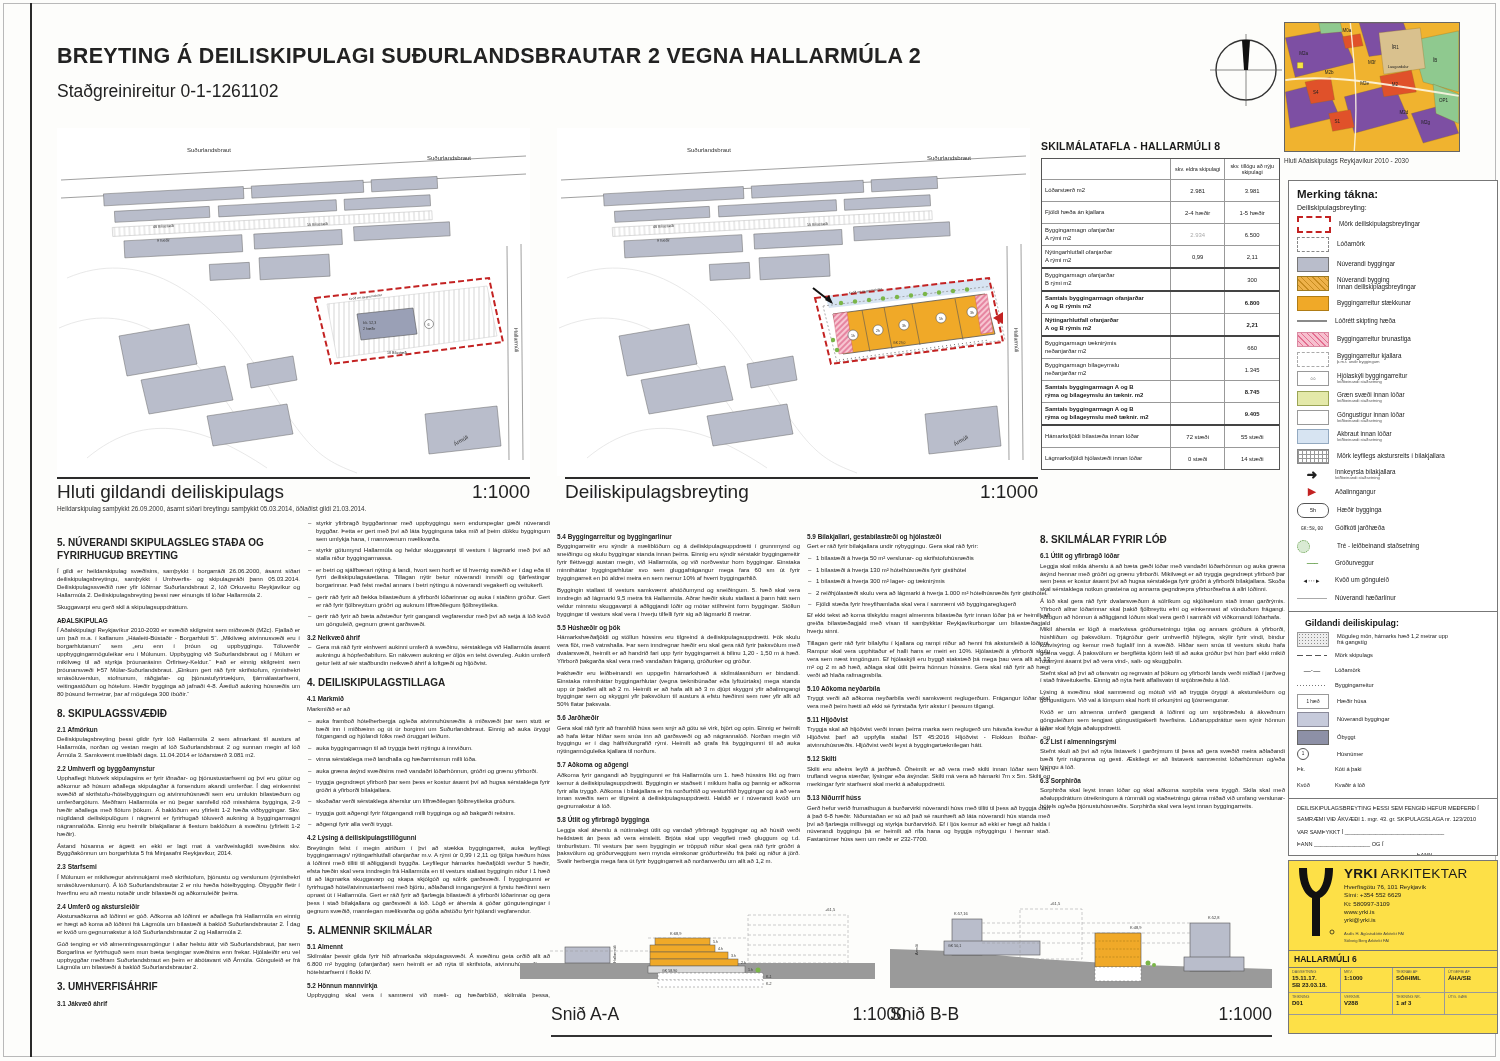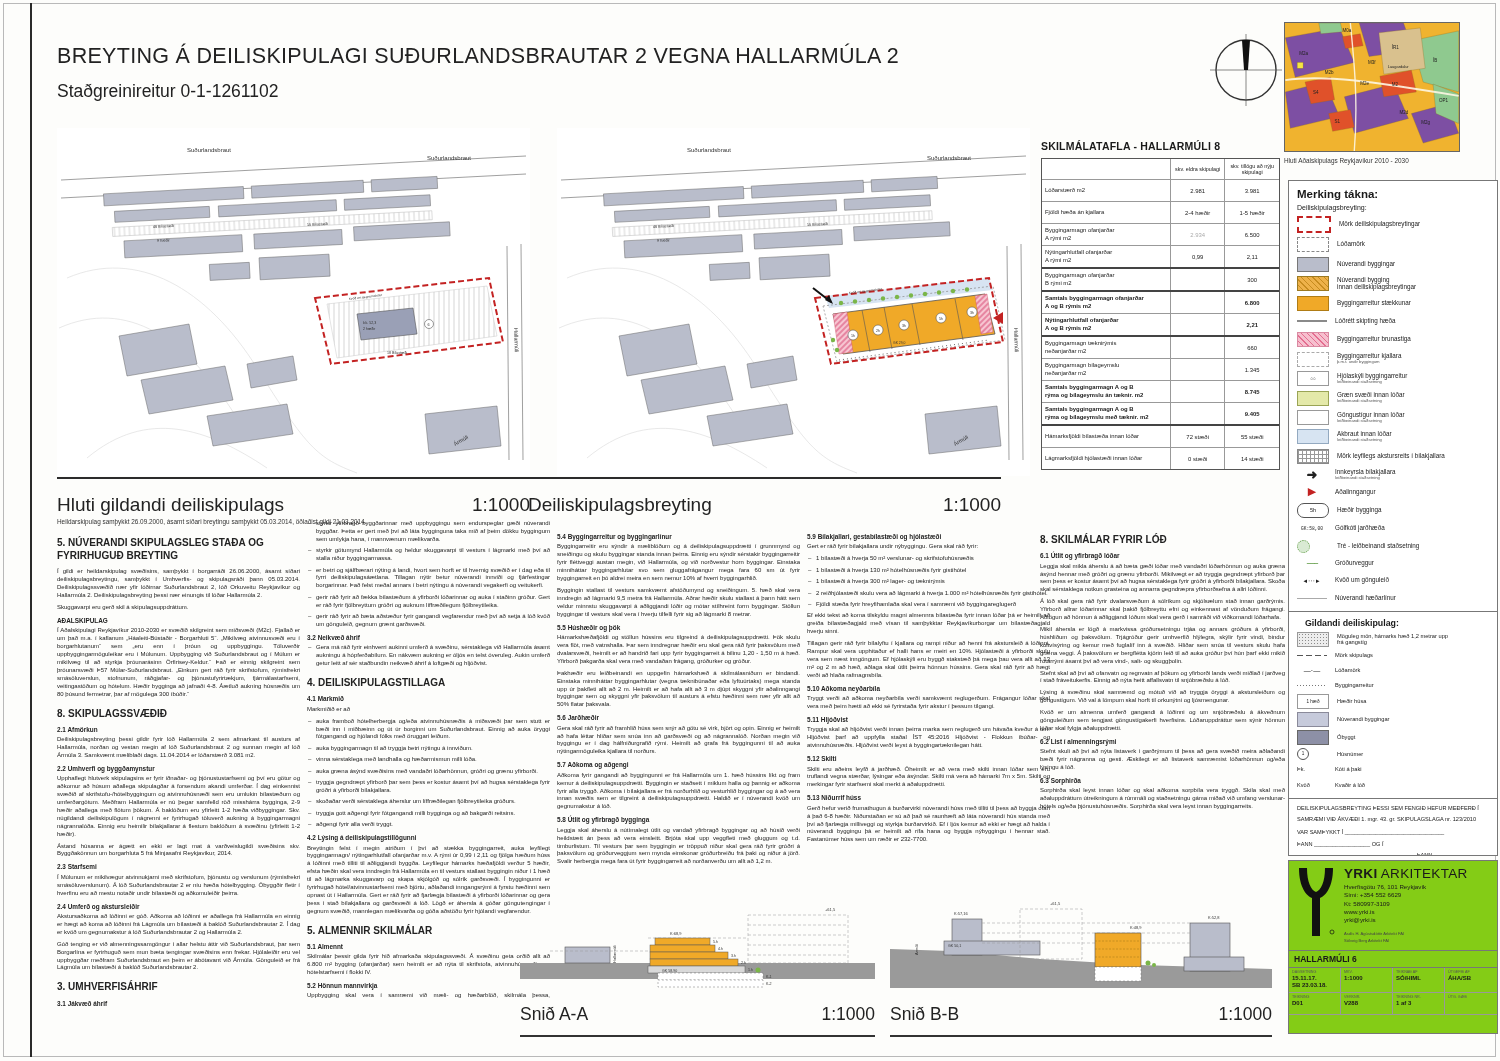--- a/index.html
+++ b/index.html
@@ -2,33 +2,33 @@
 <html><head>
 <meta charset="utf-8">
 <style>
   html,body{margin:0;padding:0}
   body{width:1500px;height:1061px;position:relative;background:#fdfdfb;
        font-family:"Liberation Sans",sans-serif;color:#1a1a1a;overflow:hidden}
   .abs{position:absolute;box-sizing:border-box}
   .frame{left:3px;top:3px;width:1493px;height:1054px;border:1px solid #b9b9b9}
   .leftline{left:30px;top:3px;width:2px;height:1054px;background:#2a2a2a}
 
-  .title{left:57px;top:44px;font-size:21.5px;font-weight:normal;letter-spacing:.3px;color:#222}
+  .title{left:57px;top:44px;font-size:21.5px;font-weight:bold;letter-spacing:.3px;color:#222}
   .subtitle{left:57px;top:81px;font-size:17.5px;color:#222}
 
   
   .compass{left:1206px;top:30px}
 
   
   .minimap{left:1284px;top:22px;width:176px;height:130px;border:1px solid #666;background:#f0b32f}
   .minimap-cap{left:1284px;top:157px;width:200px;font-size:6.4px;color:#333}
 
   
   .mapbox{width:473px;height:348px;background:#fff}
-  .map-caption{border-top:2px solid #2b2b2b;padding-top:15px}
+  .map-caption{border-top:2px solid #2b2b2b;padding-top:2px}
   .mc-row{display:flex;justify-content:space-between;align-items:baseline}
   .mc-title{font-size:19px;color:#222}
   .mc-scale{font-size:19px;color:#222}
   .mc-sub{font-size:6.4px;margin-top:2px;color:#333}
 
   
   .tbl-title{left:1041px;top:140px;font-size:10.5px;font-weight:bold;letter-spacing:.2px}
   .tbl{left:1041px;top:158px;width:239px;border:1px solid #555;font-size:5.9px;background:#fff}
   .trow{display:flex;border-top:1px solid #999;min-height:21px;align-items:stretch}
   .trow.head{border-top:none;min-height:20px}
@@ -85,21 +85,21 @@
   .gd-title{font-size:8.8px;margin:2px 8px 4px}
   .gd .lg-item{margin-bottom:3px;min-height:11px}
   .gd .lab{font-size:5.7px}
 
   
   .approval{font-size:5.6px;line-height:1.5}
   .approval .intro{line-height:1.3;margin-bottom:4px}
   .approval .blank{line-height:2.05}
 
   
-  .firmbox{left:1288px;top:860px;width:210px;height:174px;border:1px solid #777;background:#84cc16;overflow:hidden}
+  .firmbox{left:1288px;top:860px;width:210px;height:174px;border:1px solid #777;background:#fde047;overflow:hidden}
   .firmtop{display:flex;padding:5px 6px 2px 6px}
   .logo{flex:none;margin-right:7px}
   .firm-name{font-size:13.5px;letter-spacing:.3px;white-space:nowrap}
   .firm-name b{font-weight:bold}
   .firm-lines{font-size:6.2px;line-height:1.35;margin-top:2px}
   .firm-staff{font-size:4.1px;color:#444;margin-top:5px;line-height:1.8}
   .tb-proj{font-size:8.5px;font-weight:bold;border-top:1px solid #777;border-bottom:1px solid #777;
            padding:3px 5px;margin-top:3px}
   .tb-grid{display:flex;flex-wrap:wrap}
   .tb-cell{width:25%;box-sizing:border-box;border-right:1px solid #999;border-bottom:1px solid #999;
@@ -327,21 +327,21 @@
     <text x="336" y="216" font-size="3.4">GK 29,0</text>
     <g font-size="3.6" text-anchor="middle">
       <text x="296" y="208.5">1h</text>
       <text x="321" y="203.5">2h</text>
       <text x="347" y="198.5">3h</text>
       <text x="384" y="191.5">5h</text>
       <text x="415" y="185.5">3h</text>
     </g>
   </g>
 </svg>
-<div class="abs map-caption" style="left:528px;top:477px;width:473px">
+<div class="abs map-caption" style="left:565px;top:477px;width:473px">
   <div class="mc-row">
     <span class="mc-title">Deiliskipulagsbreyting</span>
     <span class="mc-scale">1:1000</span>
   </div>
 </div>
 
 <div class="abs tbl-title">SKILMÁLATAFLA - HALLARMÚLI 8</div>
 <div class="abs tbl">
   <div class="trow head">
     <div class="tc label"></div>
@@ -823,21 +823,21 @@
       <text x="193" y="50">5.h</text>
       <text x="198" y="57">4.h</text>
       <text x="211" y="64">3.h</text>
       <text x="221" y="71">2.h</text>
       <text x="228" y="78">1.h</text>
       <text x="246" y="85">K-1</text>
       <text x="246" y="92">K-2</text>
     </g>
   </g>
 </svg>
-<div class="abs snid-cap" style="left:520px;top:1004px;width:355px">
+<div class="abs snid-cap" style="left:551px;top:1004px;width:355px">
   <span>Snið A-A</span>
   <span>1:1000</span>
 </div>
 
 <svg class="abs" style="left:890px;top:893px" width="382" height="108" viewBox="0 0 382 108">
   <polygon points="0,56 60,58 150,66 250,72 382,76 382,95 0,95" fill="#9a9a9a"></polygon>
   <g fill="#b9bdcb" stroke="#555" stroke-width="0.6">
     <rect x="62" y="26" width="30" height="36"></rect>
     <rect x="54" y="48" width="96" height="14"></rect>
     <rect x="300" y="30" width="40" height="48"></rect>

